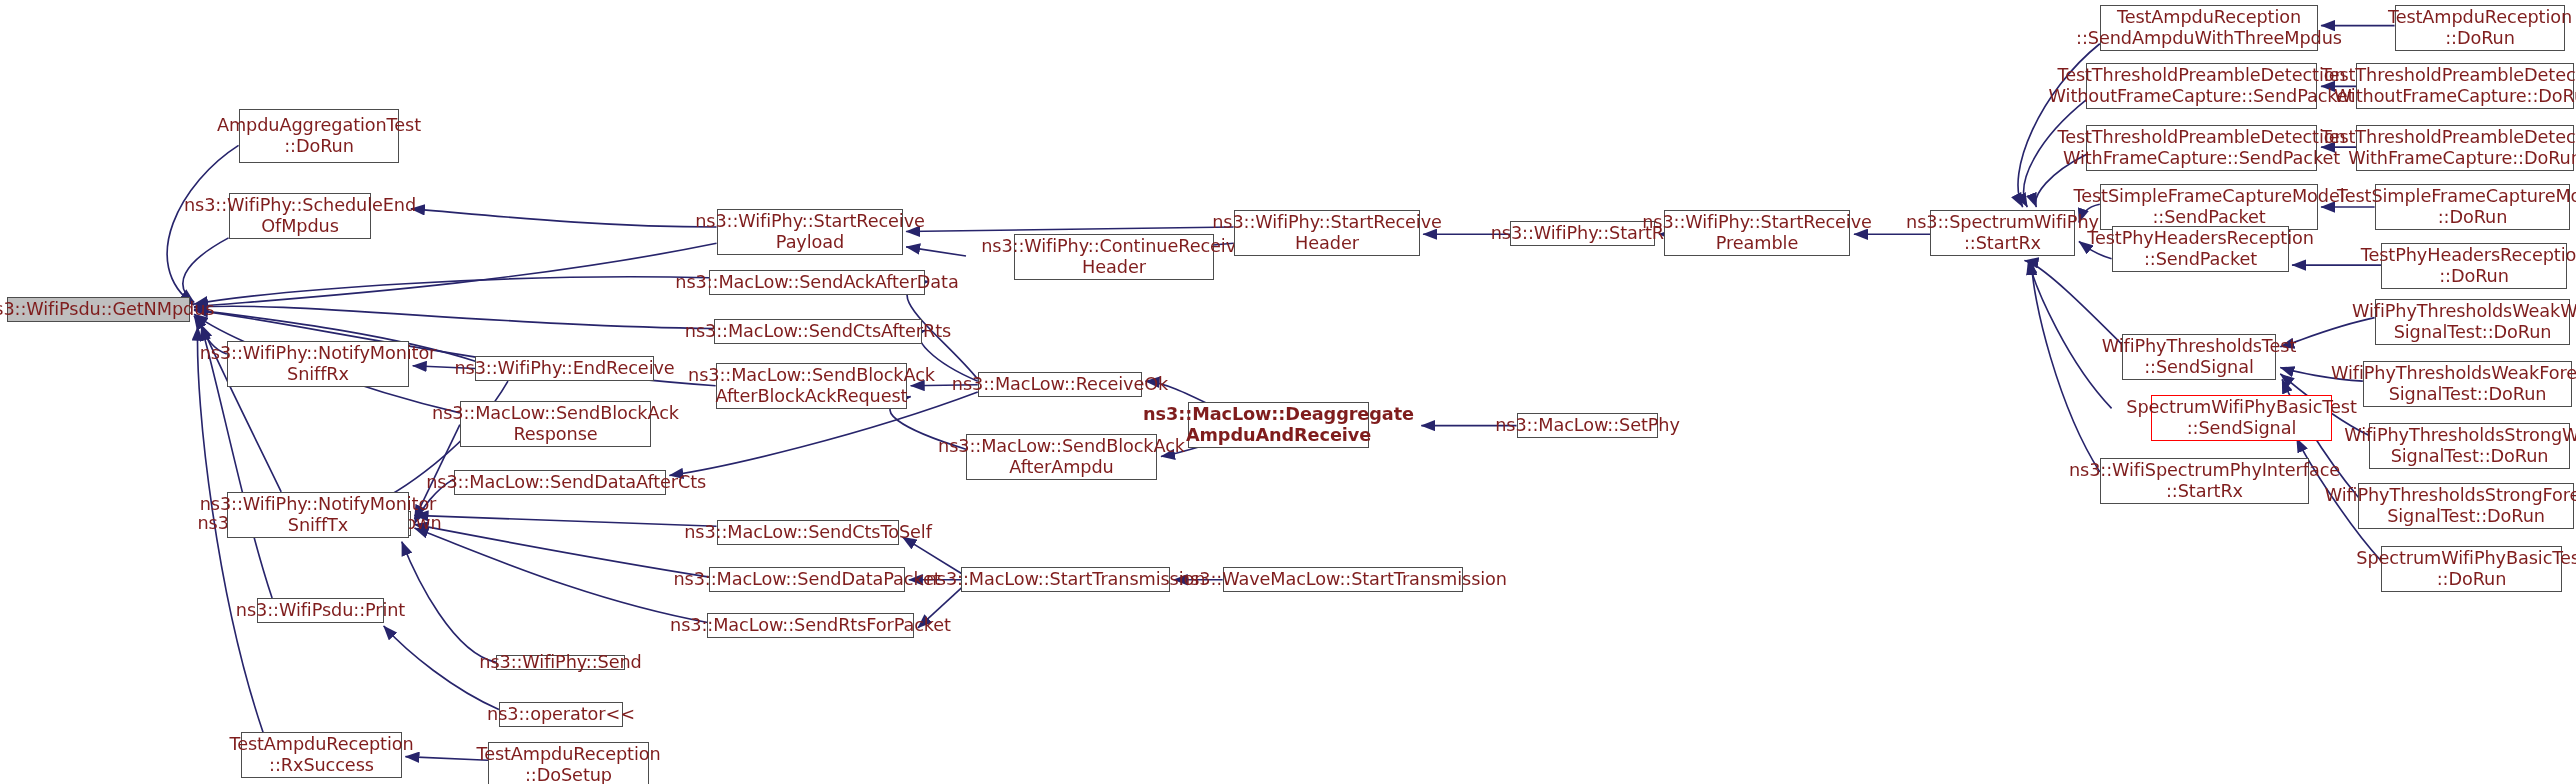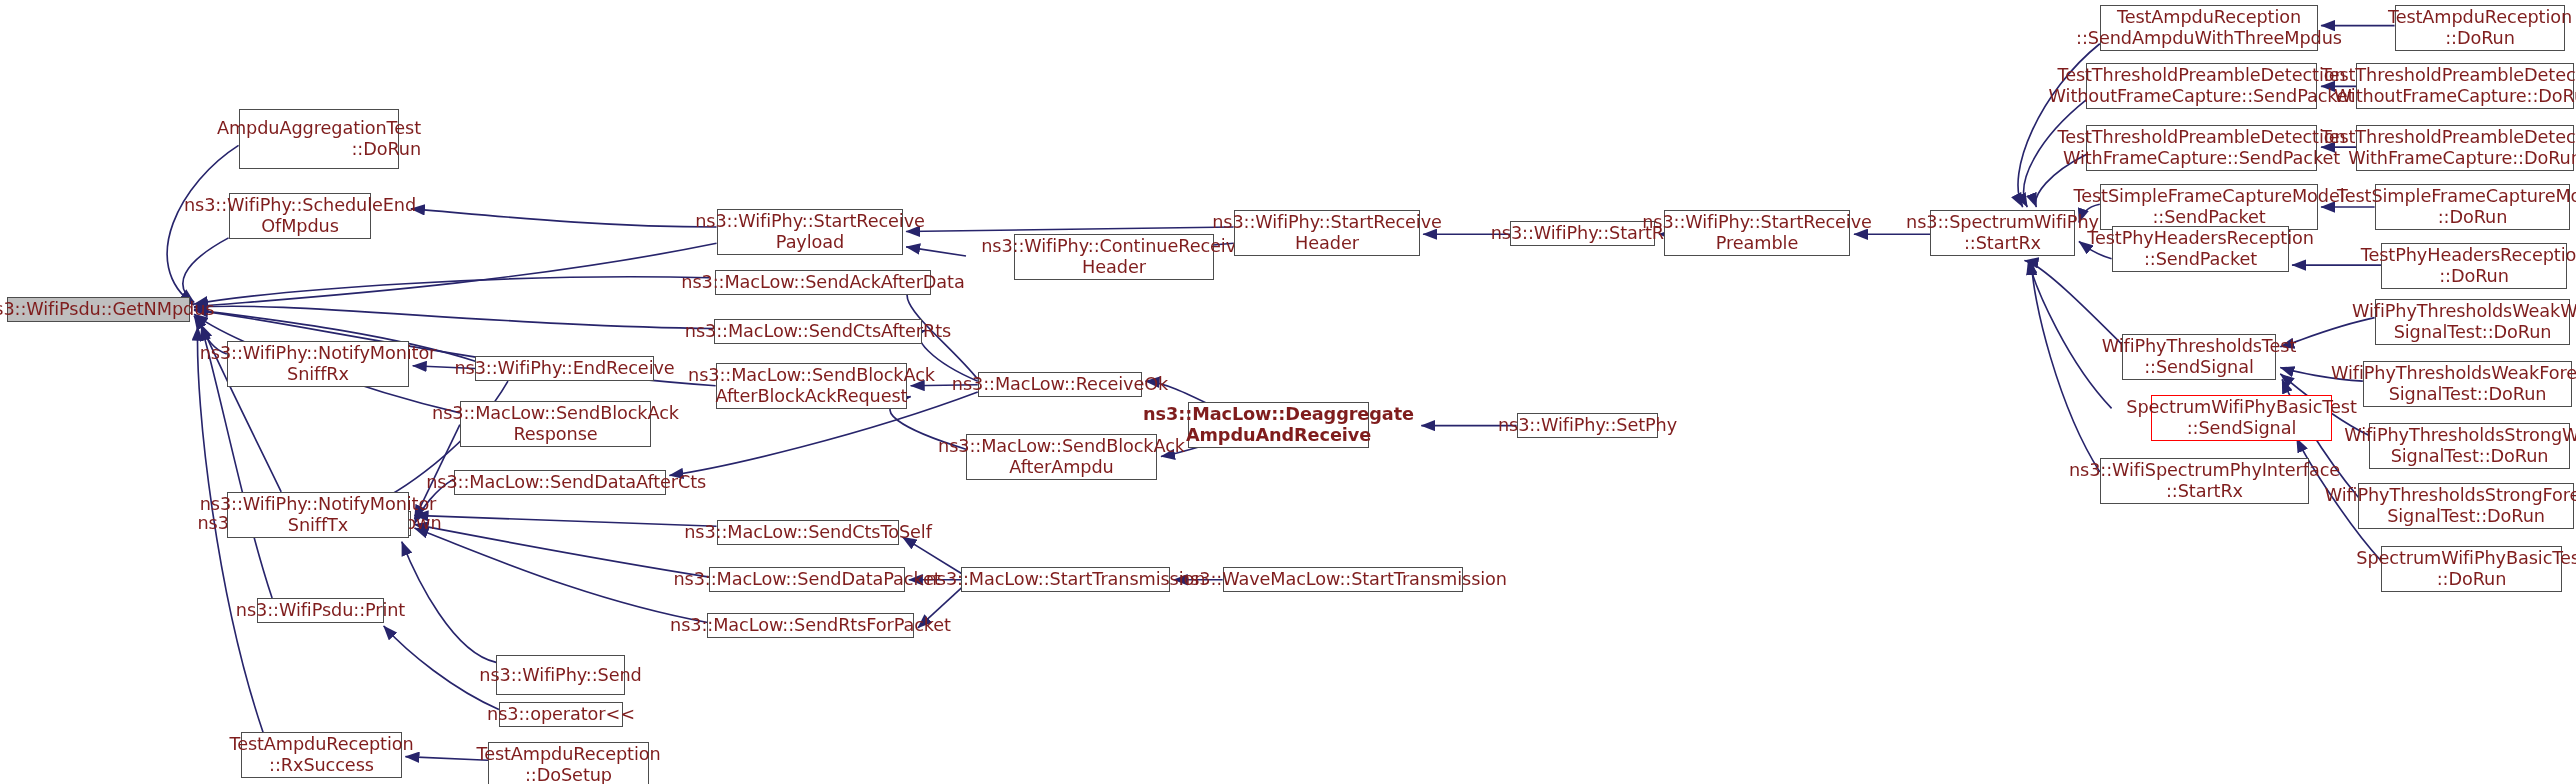--- a/index.html
+++ b/index.html
@@ -116,40 +116,40 @@
         <path d="M 2625,292 L 2527,292" fill="none" stroke="#27246b" stroke-width="1.8" marker-end="url(#arrowhead)"></path>
         <path d="M 2618,350 C 2570,360 2530,378 2514,382" fill="none" stroke="#27246b" stroke-width="1.8" marker-end="url(#arrowhead)"></path>
         <path d="M 2605,420 C 2570,418 2530,410 2514,405" fill="none" stroke="#27246b" stroke-width="1.8" marker-end="url(#arrowhead)"></path>
         <path d="M 2612,480 C 2570,460 2530,425 2514,412" fill="none" stroke="#27246b" stroke-width="1.8" marker-end="url(#arrowhead)"></path>
         <path d="M 2600,548 C 2560,500 2525,440 2516,418" fill="none" stroke="#27246b" stroke-width="1.8" marker-end="url(#arrowhead)"></path>
         <path d="M 2625,618 C 2590,580 2545,510 2532,483" fill="none" stroke="#27246b" stroke-width="1.8" marker-end="url(#arrowhead)"></path>
       </g>
   </svg>
   <div id="nodes-group">
       <div class="node current" style="left: 7.3px; top: 297px; width: 183px; height: 25.4px;">ns3::WifiPsdu::GetNMpdus</div>
-      <div class="node" style="left: 239px; top: 109px; width: 160px; height: 60px; text-align: right;">AmpduAggregationTest
+      <div class="node" style="left: 239px; top: 109px; width: 160px; height: 54px;">AmpduAggregationTest
 ::DoRun</div>
       <div class="node" style="left: 229px; top: 193px; width: 142px; height: 46px;">ns3::WifiPhy::ScheduleEnd
 OfMpdus</div>
       <div class="node" style="left: 227px; top: 341px; width: 182px; height: 46px;">ns3::WifiPhy::NotifyMonitor
 SniffRx</div>
       <div class="node" style="left: 475px; top: 356px; width: 179px; height: 25.4px;">ns3::WifiPhy::EndReceive</div>
       <div class="node" style="left: 228px; top: 511px; width: 183px; height: 25.4px;">ns3::MacLow::ForwardDown</div>
       <div class="node" style="left: 227px; top: 492px; width: 182px; height: 46px;">ns3::WifiPhy::NotifyMonitor
 SniffTx</div>
       <div class="node" style="left: 257px; top: 598px; width: 127px; height: 25.4px;">ns3::WifiPsdu::Print</div>
-      <div class="node" style="left: 496px; top: 655px; width: 129px; height: 40px;">ns3::WifiPhy::Send</div>
+      <div class="node" style="left: 496px; top: 655px; width: 129px; height: 15px;">ns3::WifiPhy::Send</div>
       <div class="node" style="left: 499px; top: 702px; width: 124px; height: 25.4px;">ns3::operator&lt;&lt;</div>
       <div class="node" style="left: 241px; top: 732px; width: 161px; height: 46px;">TestAmpduReception
 ::RxSuccess</div>
       <div class="node" style="left: 488px; top: 742px; width: 161px; height: 46px;">TestAmpduReception
 ::DoSetup</div>
       <div class="node" style="left: 717px; top: 209px; width: 186px; height: 46px;">ns3::WifiPhy::StartReceive
 Payload</div>
-      <div class="node" style="left: 709px; top: 270px; width: 216px; height: 25.4px; margin-left: 6px;">ns3::MacLow::SendAckAfterData</div>
+      <div class="node" style="left: 709px; top: 270px; width: 216px; height: 25.4px;">ns3::MacLow::SendAckAfterData</div>
       <div class="node" style="left: 714px; top: 319px; width: 208px; height: 25.4px;">ns3::MacLow::SendCtsAfterRts</div>
       <div class="node" style="left: 716px; top: 363px; width: 191px; height: 46px;">ns3::MacLow::SendBlockAck
 AfterBlockAckRequest</div>
       <div class="node" style="left: 460px; top: 401px; width: 191px; height: 46px;">ns3::MacLow::SendBlockAck
 Response</div>
       <div class="node" style="left: 454px; top: 470px; width: 212px; height: 25.4px; padding-left: 16px;">ns3::MacLow::SendDataAfterCts</div>
       <div class="node" style="left: 717px; top: 520px; width: 182px; height: 25.4px;">ns3::MacLow::SendCtsToSelf</div>
       <div class="node" style="left: 709px; top: 567px; width: 196px; height: 25.4px;">ns3::MacLow::SendDataPacket</div>
       <div class="node" style="left: 707px; top: 613px; width: 207px; height: 25.4px;">ns3::MacLow::SendRtsForPacket</div>
       <div class="node" style="left: 966px; top: 234px; width: 200px; height: 46px; margin-left: 48px;">ns3::WifiPhy::ContinueReceive
@@ -157,21 +157,21 @@
       <div class="node" style="left: 978px; top: 372px; width: 164px; height: 25.4px;">ns3::MacLow::ReceiveOk</div>
       <div class="node" style="left: 966px; top: 434px; width: 191px; height: 46px;">ns3::MacLow::SendBlockAck
 AfterAmpdu</div>
       <div class="node" style="left: 961px; top: 567px; width: 209px; height: 25.4px;">ns3::MacLow::StartTransmission</div>
       <div class="node" style="left: 1234px; top: 210px; width: 186px; height: 46px;">ns3::WifiPhy::StartReceive
 Header</div>
       <div class="node" style="left: 1188px; top: 402px; width: 181px; height: 46px; font-weight: bold;">ns3::MacLow::Deaggregate
 AmpduAndReceive</div>
       <div class="node" style="left: 1223px; top: 567px; width: 240px; height: 25.4px;">ns3::WaveMacLow::StartTransmission</div>
       <div class="node" style="left: 1510px; top: 221px; width: 145px; height: 25.4px;">ns3::WifiPhy::StartRx</div>
-      <div class="node" style="left: 1517px; top: 413px; width: 141px; height: 25.4px;">ns3::WifiPhy::SetPhy</div>
+      <div class="node" style="left: 1517px; top: 413px; width: 141px; height: 25.4px;">ns3::MacLow::SetPhy</div>
       <div class="node" style="left: 1664px; top: 210px; width: 186px; height: 46px;">ns3::WifiPhy::StartReceive
 Preamble</div>
       <div class="node" style="left: 1930px; top: 210px; width: 145px; height: 46px;">ns3::SpectrumWifiPhy
 ::StartRx</div>
       <div class="node" style="left: 2100px; top: 4.5px; width: 218px; height: 46px;">TestAmpduReception
 ::SendAmpduWithThreeMpdus</div>
       <div class="node" style="left: 2086px; top: 63px; width: 231px; height: 46px;">TestThresholdPreambleDetection
 WithoutFrameCapture::SendPacket</div>
       <div class="node" style="left: 2086px; top: 125px; width: 231px; height: 46px;">TestThresholdPreambleDetection
 WithFrameCapture::SendPacket</div>

